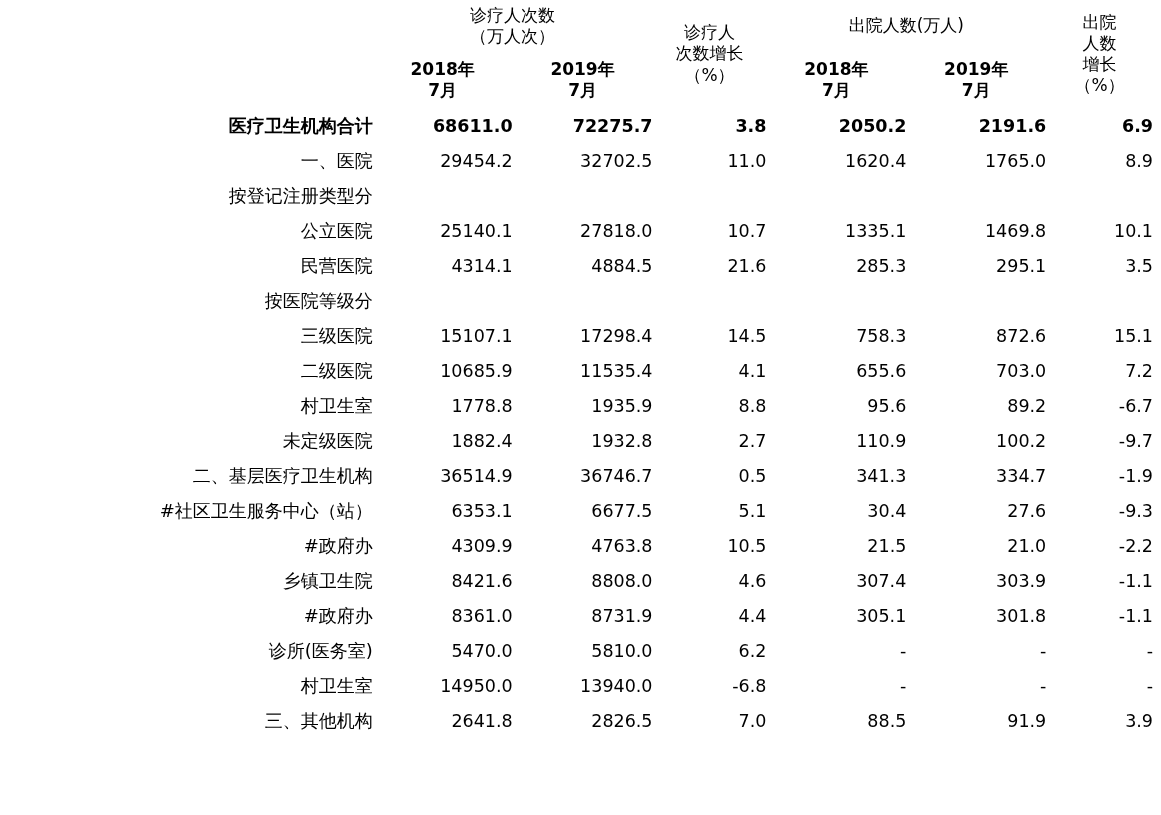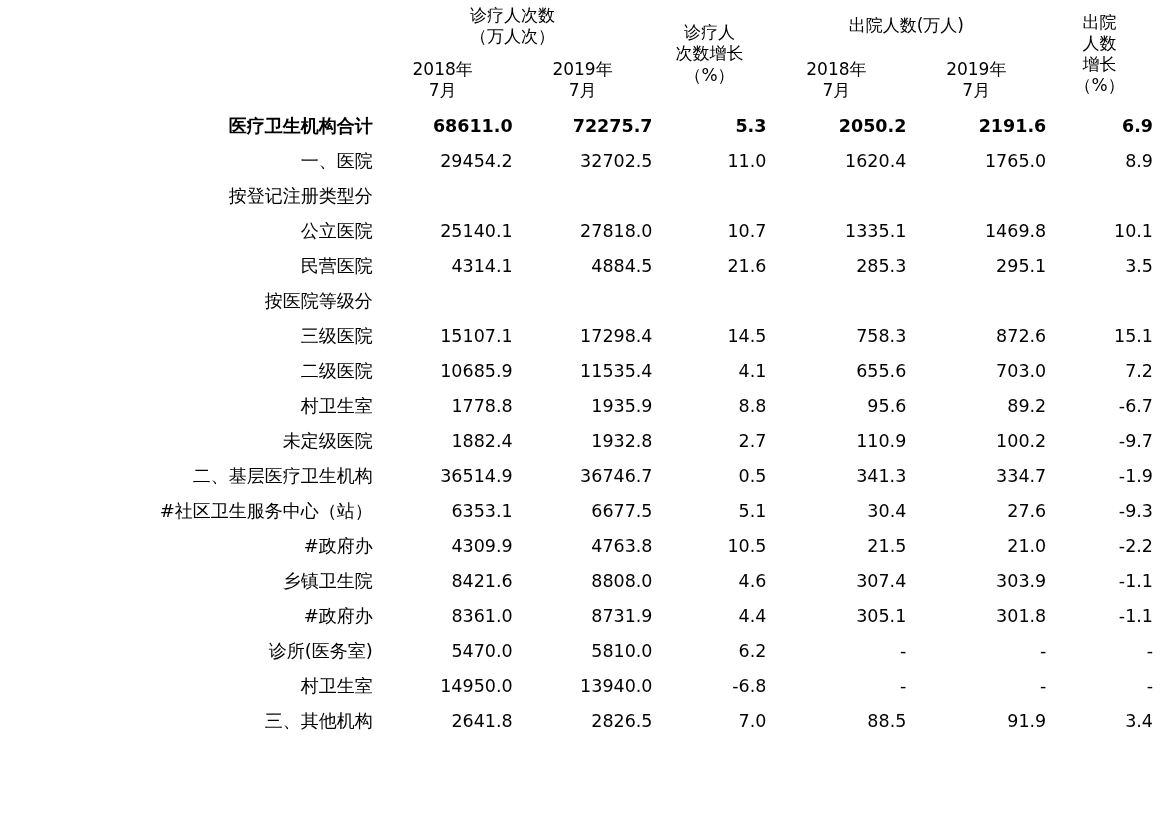--- a/index.html
+++ b/index.html
@@ -50,20 +50,21 @@
     text-align: center;
     line-height: 1.25;
     font-size: 17px;
     padding: 4px 2px;
   }
   .hdr-group {
     height: 52px;
   }
   .hdr-sub {
     height: 56px;
+    font-weight: bold;
   }
   .rowlabel {
     text-align: right;
     padding-left: 6px;
     white-space: nowrap;
     font-size: 18px;
   }
   .num {
     text-align: right;
     padding-right: 14px;
@@ -130,21 +131,21 @@
           <div>2019年</div>
           <div>7月</div>
         </td>
       </tr>
     </thead>
     <tbody id="tbody">
         <tr class="datarow">
           <td class="rowlabel vr ind0 bold tb-top">医疗卫生机构合计</td>
           <td class="num vr bold tb-top">68611.0</td>
           <td class="num vr bold tb-top">72275.7</td>
-          <td class="num vr bold tb-top">5.3</td>
+          <td class="num vr bold tb-top">3.8</td>
           <td class="num vr bold tb-top">2050.2</td>
           <td class="num vr bold tb-top">2191.6</td>
           <td class="num bold tb-top">6.9</td>
         </tr>
         <tr class="datarow">
           <td class="rowlabel vr ind0">一、医院</td>
           <td class="num vr">29454.2</td>
           <td class="num vr">32702.5</td>
           <td class="num vr">11.0</td>
           <td class="num vr">1620.4</td>
@@ -286,18 +287,18 @@
           <td class="num vr">-</td>
           <td class="num">-</td>
         </tr>
         <tr class="datarow">
           <td class="rowlabel vr ind0">三、其他机构</td>
           <td class="num vr">2641.8</td>
           <td class="num vr">2826.5</td>
           <td class="num vr">7.0</td>
           <td class="num vr">88.5</td>
           <td class="num vr">91.9</td>
-          <td class="num">3.4</td>
+          <td class="num">3.9</td>
         </tr>
       </tbody>
   </table>
 
 </div>
 
 </body></html>

